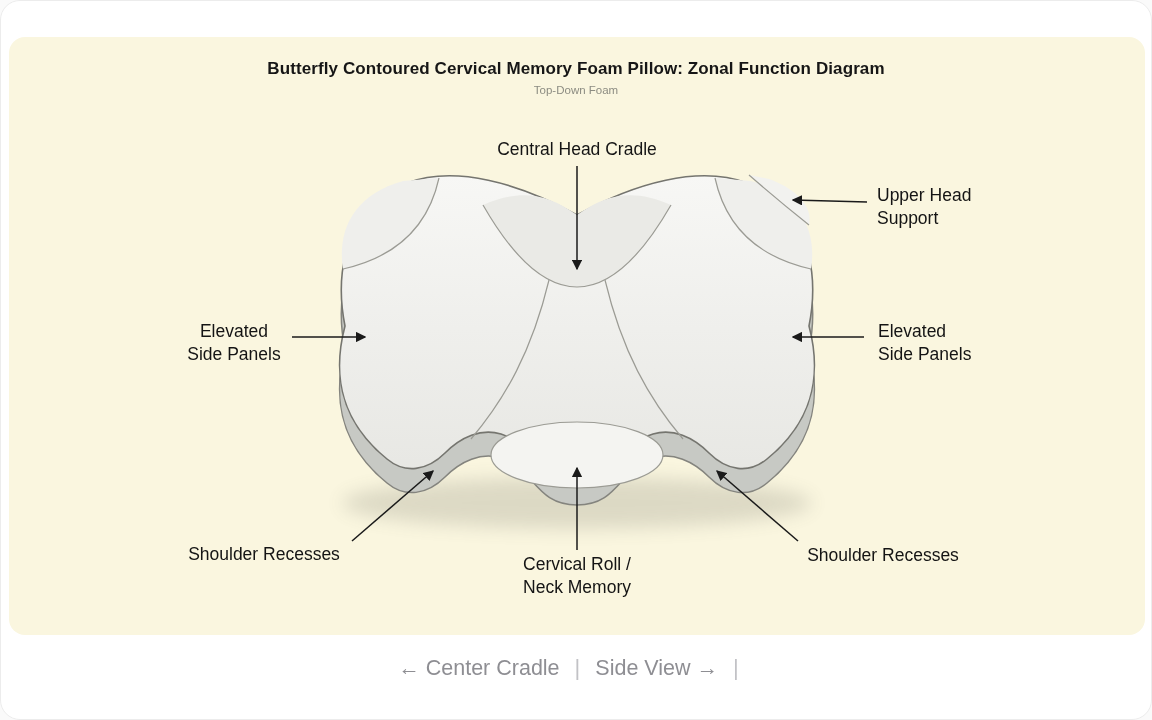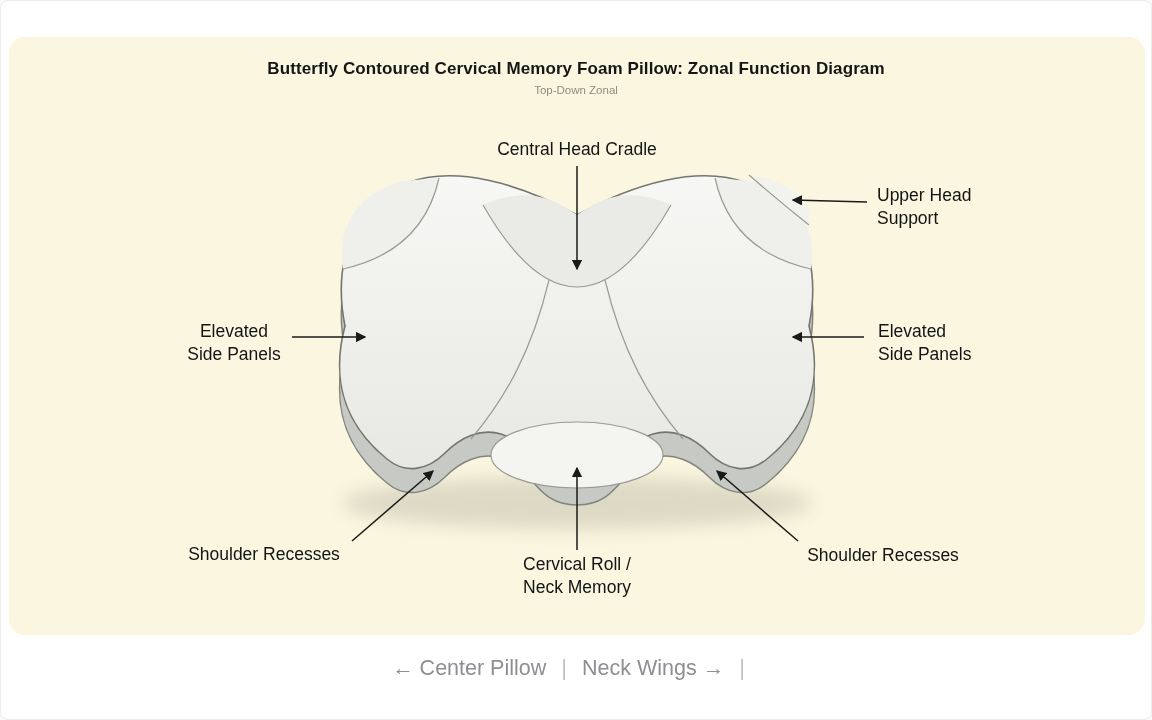--- a/index.html
+++ b/index.html
@@ -5,21 +5,21 @@
   * { margin: 0; padding: 0; box-sizing: border-box; }
   html, body {
     width: 1152px; height: 720px;
     background: #fafafa;
     font-family: "Liberation Sans", sans-serif;
   }
   .card {
     position: relative;
     width: 1152px; height: 720px;
     background: #ffffff;
-    border-radius: 8px;
+    border-radius: 20px;
     border: 1px solid #ececec;
     overflow: hidden;
   }
   .panel {
     position: absolute;
     left: 8px; top: 36px;
     width: 1136px; height: 598px;
     background: #faf6df;
     border-radius: 16px;
   }
@@ -82,21 +82,21 @@
   }
 </style>
 </head>
 <body>
 
 <div class="card">
 
   <div class="panel"></div>
 
   <div class="title">Butterfly Contoured Cervical Memory Foam Pillow: Zonal Function Diagram</div>
-  <div class="subtitle">Top-Down Zonal</div>
+  <div class="subtitle">Top-Down Foam</div>
 
   <svg class="pillow-svg" viewBox="0 0 560 410">
     <defs>
       <linearGradient id="pillowGrad" x1="0" y1="0" x2="0" y2="1">
         <stop offset="0" stop-color="#f7f7f5"></stop>
         <stop offset="1" stop-color="#e7e7e3"></stop>
       </linearGradient>
       <filter id="softBlur" x="-40%" y="-40%" width="180%" height="180%">
         <feGaussianBlur stdDeviation="9"></feGaussianBlur>
       </filter>
@@ -147,19 +147,19 @@
   <div class="zone-label zl-center label-elevated-left">Elevated
 Side Panels</div>
   <div class="zone-label zl-left-align label-elevated-right">Elevated
 Side Panels</div>
   <div class="zone-label zl-center label-shoulder-left">Shoulder Recesses</div>
   <div class="zone-label zl-center label-cervical">Cervical Roll /
 Neck Memory</div>
   <div class="zone-label zl-center label-shoulder-right">Shoulder Recesses</div>
 
   <div class="footer">
-    <span>← Center Pillow</span>
+    <span>← Center Cradle</span>
     <span class="sep">|</span>
-    <span>Neck Wings →</span>
+    <span>Side View →</span>
     <span class="sep">|</span>
   </div>
 
 </div>
 
 </body></html>

